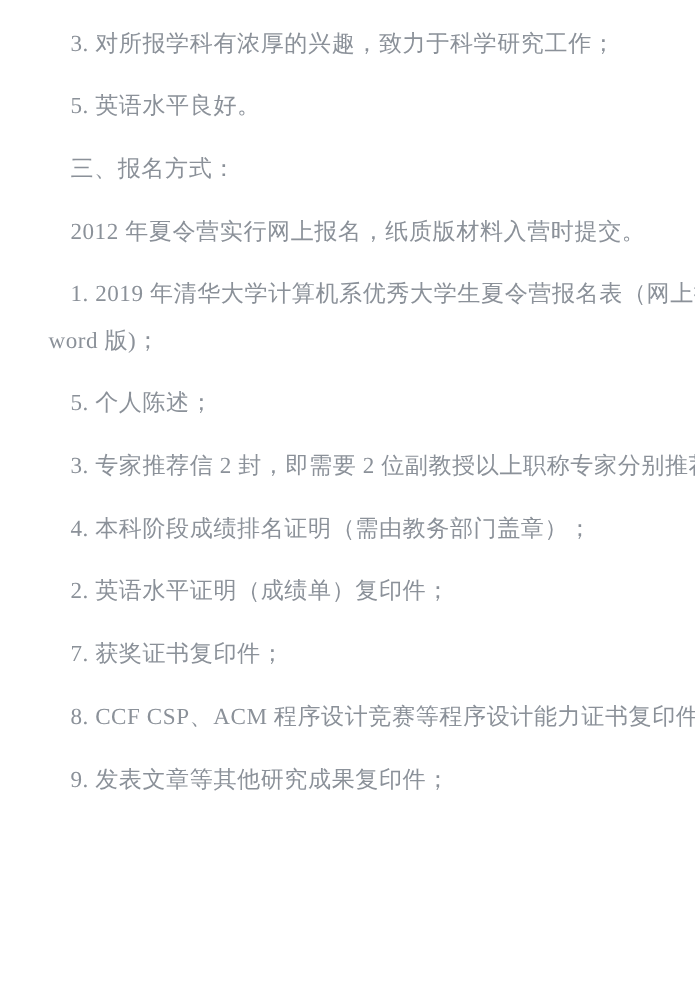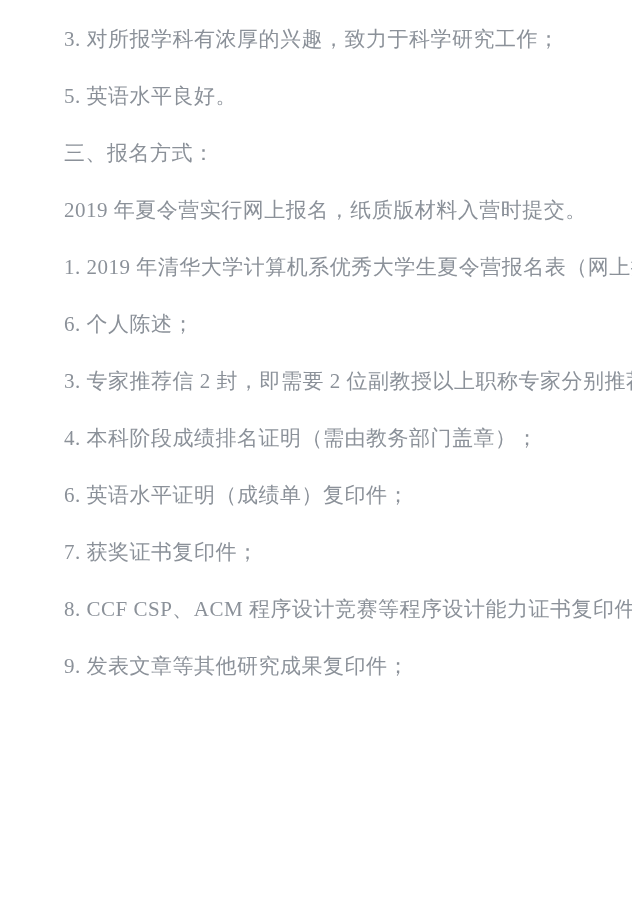--- a/index.html
+++ b/index.html
@@ -44,43 +44,44 @@
 
   <p class="para">
     <span class="ln indent">5. 英语水平良好。</span>
   </p>
 
   <p class="para">
     <span class="ln indent">三、报名方式：</span>
   </p>
 
   <p class="para">
-    <span class="ln indent">2019 年夏令营实行网上报名，纸质版材料入营时提交。</span>
+    <span class="ln indent">2012 年夏令营实行网上报名，纸质版材料入营时提交。</span>
   </p>
 
 
   <p class="para">
     <span class="ln indent">1. 2019 年清华大学计算机系优秀大学生夏令营报名表（网上提交</span>
+    <span class="ln">word 版)；</span>
   </p>
 
   <p class="para">
-    <span class="ln indent">6. 个人陈述；</span>
+    <span class="ln indent">5. 个人陈述；</span>
   </p>
 
   <p class="para">
     <span class="ln indent">3. 专家推荐信 2 封，即需要 2 位副教授以上职称专家分别推荐，</span>
   </p>
 
 
   <p class="para">
     <span class="ln indent">4. 本科阶段成绩排名证明（需由教务部门盖章）；</span>
   </p>
 
   <p class="para">
-    <span class="ln indent">6. 英语水平证明（成绩单）复印件；</span>
+    <span class="ln indent">2. 英语水平证明（成绩单）复印件；</span>
   </p>
 
   <p class="para">
     <span class="ln indent">7. 获奖证书复印件；</span>
   </p>
 
   <p class="para">
     <span class="ln indent">8. CCF CSP、ACM 程序设计竞赛等程序设计能力证书复印件；</span>
   </p>
 

